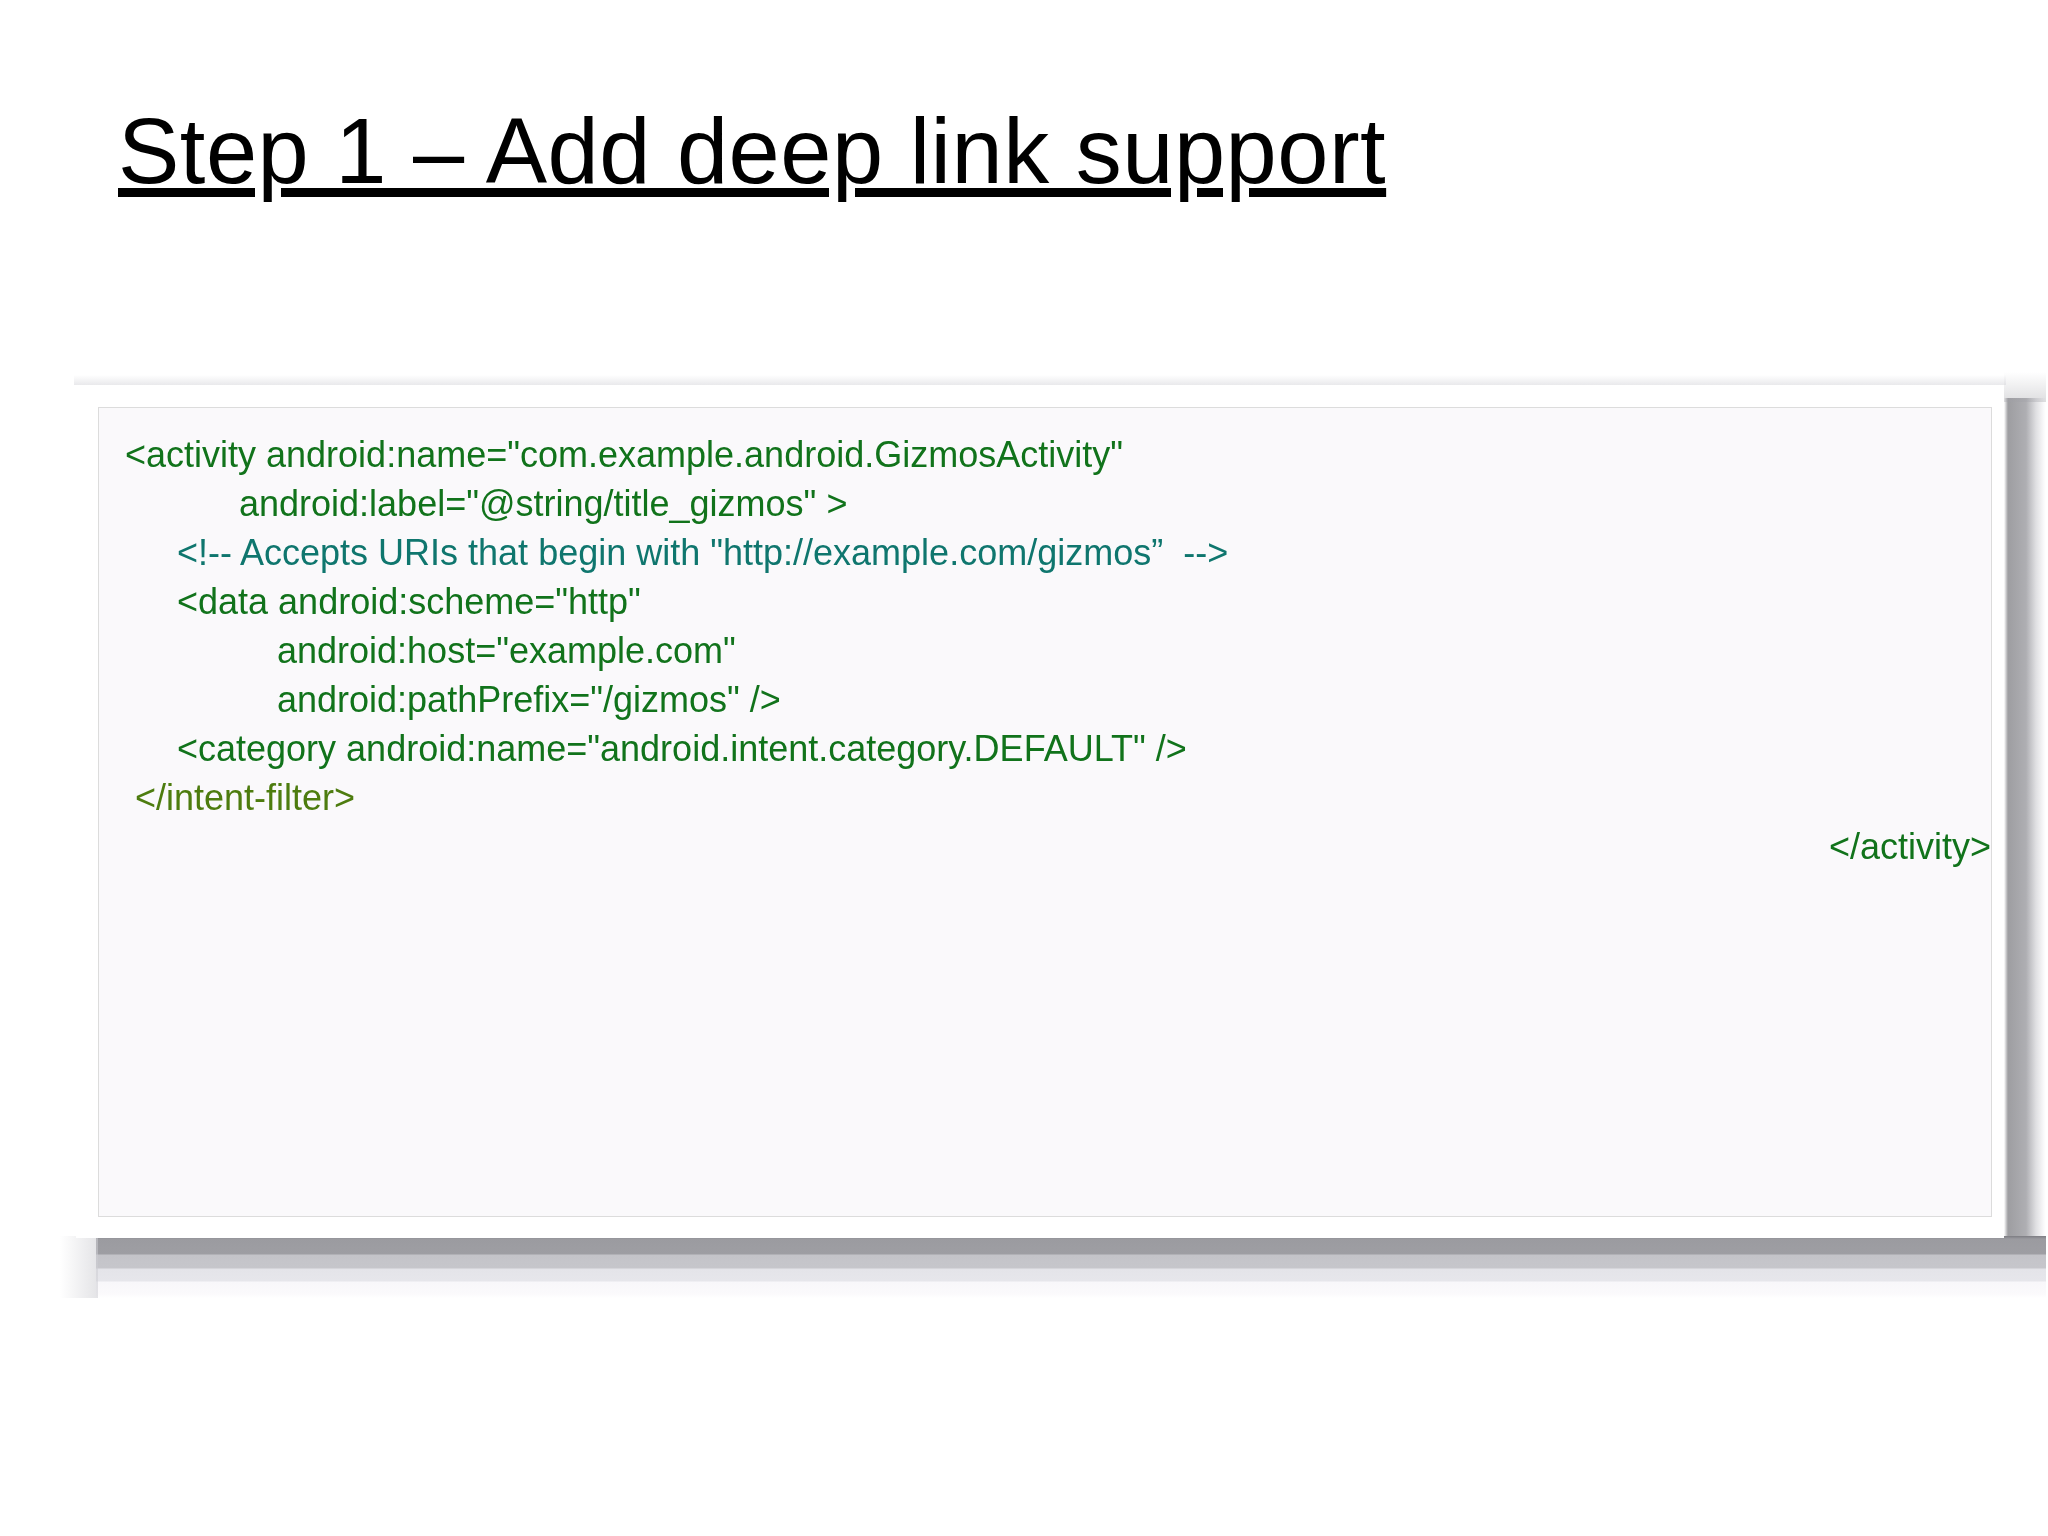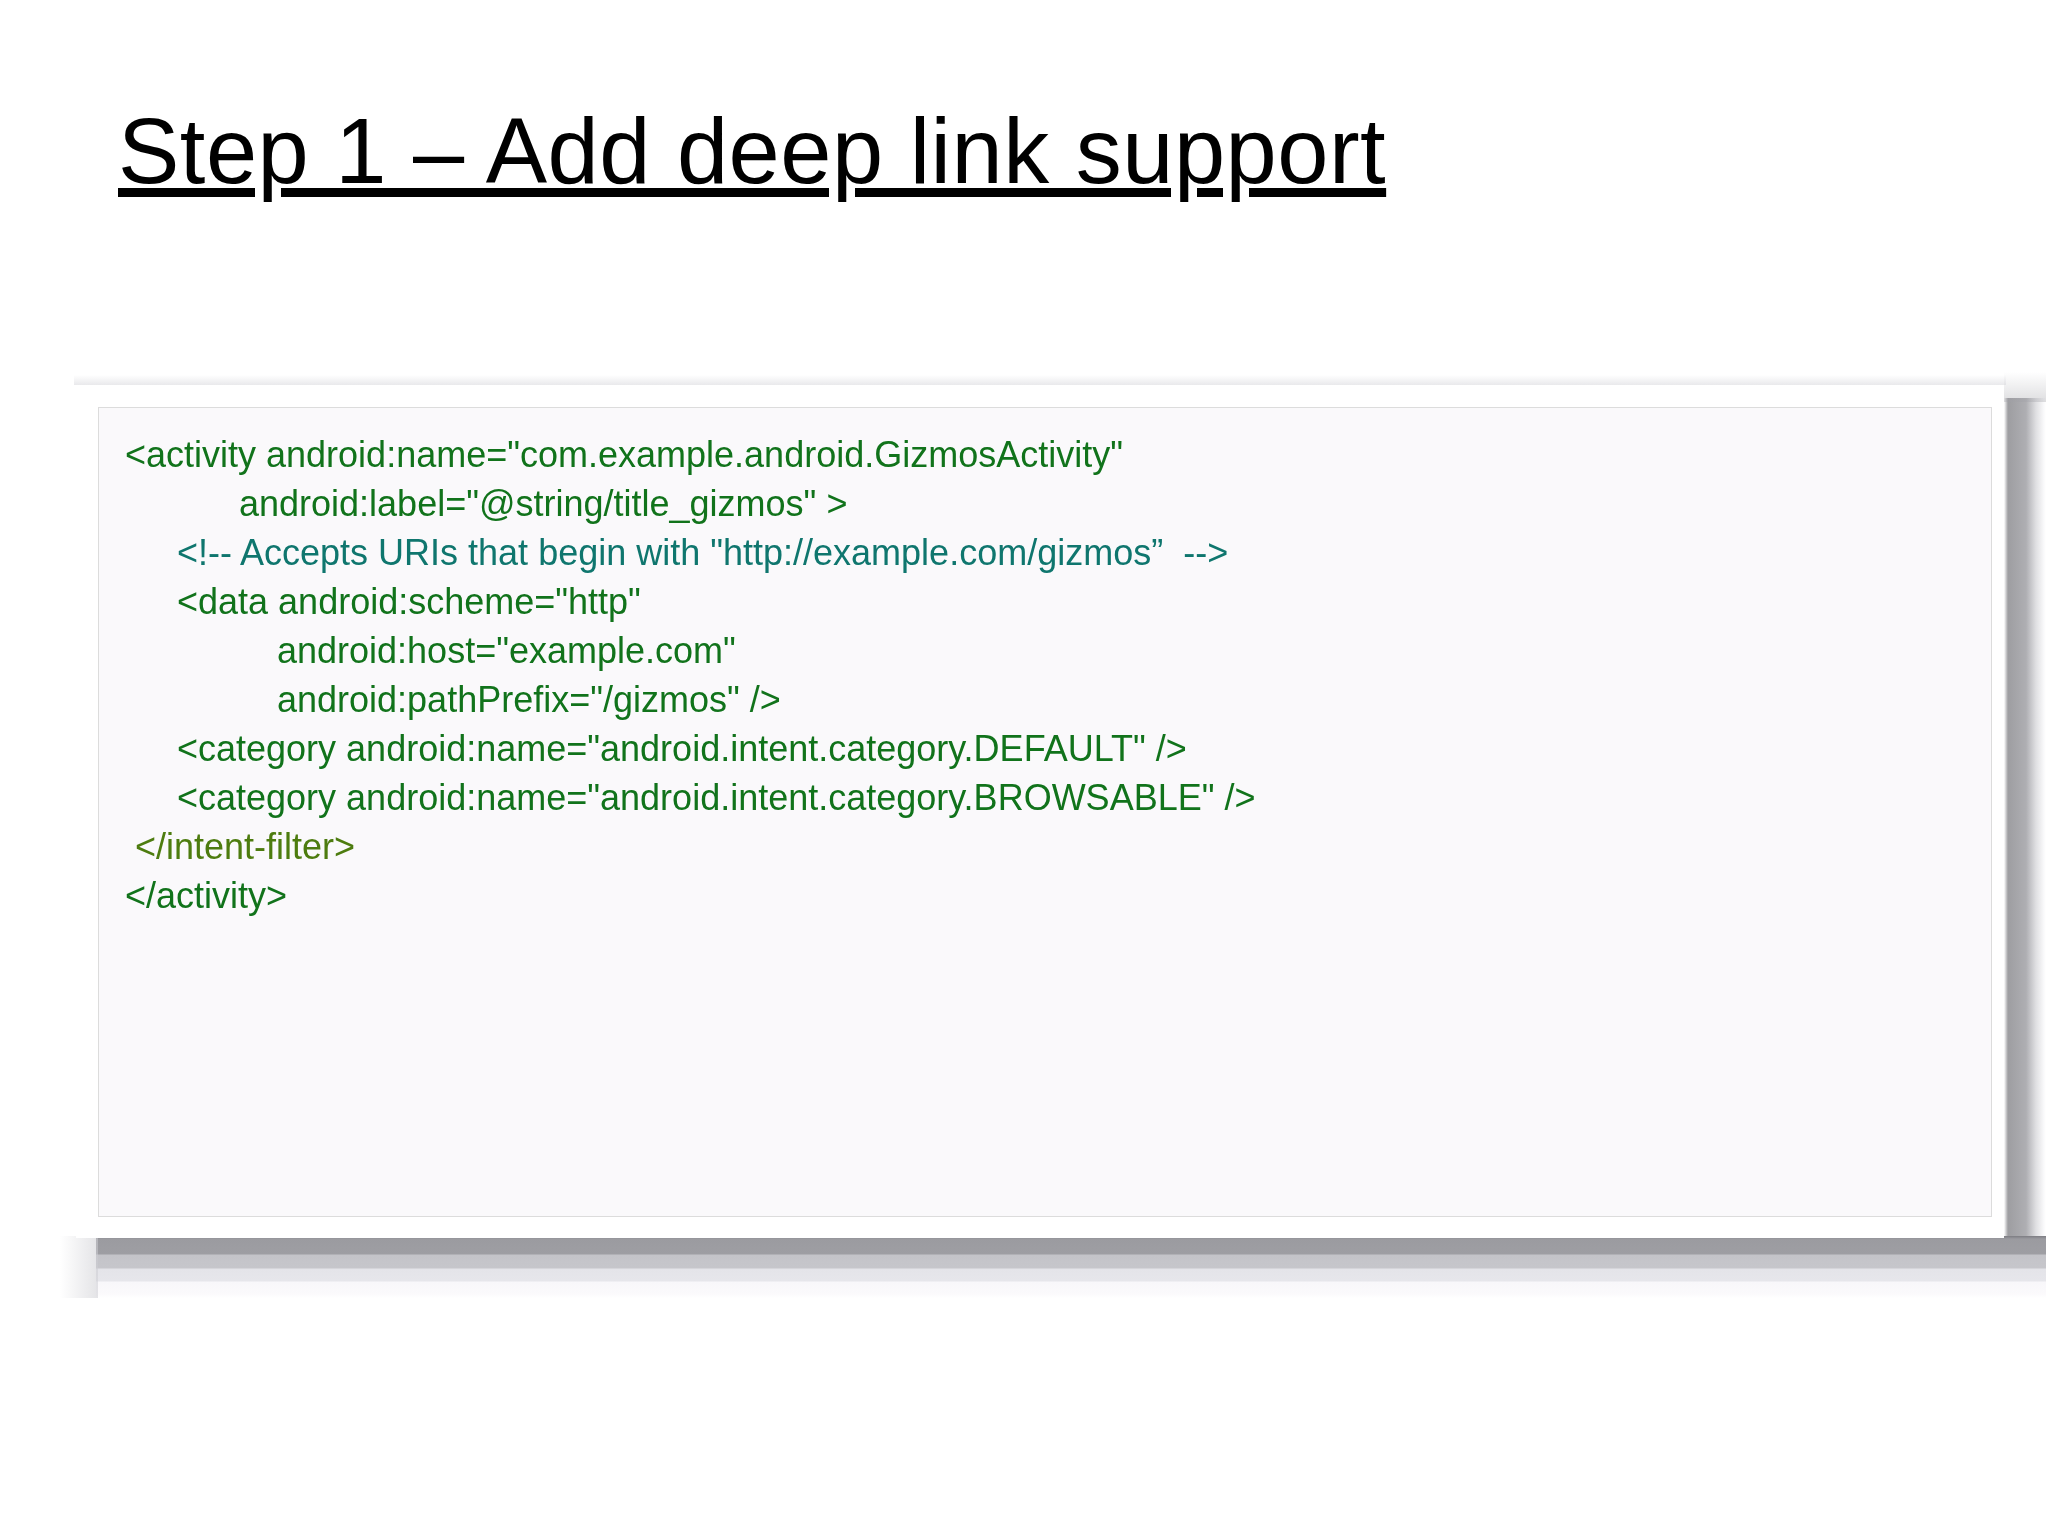--- a/index.html
+++ b/index.html
@@ -164,19 +164,18 @@
 
   <div class="code-panel" style="background: rgb(250, 249, 251); border-color: rgb(220, 220, 220);">
     <div class="code-lines">
         <div class="code-line ind-0" style="color: rgb(17, 115, 27);">&lt;activity android:name="com.example.android.GizmosActivity"</div>
         <div class="code-line ind-4" style="color: rgb(17, 115, 27);">android:label="@string/title_gizmos" &gt;</div>
         <div class="code-line ind-2" style="color: #0f766e;">&lt;!-- Accepts URIs that begin with "http://example.com/gizmos”  --&gt;</div>
         <div class="code-line ind-2" style="color: rgb(17, 115, 27);">&lt;data android:scheme="http"</div>
         <div class="code-line ind-5" style="color: rgb(17, 115, 27);">android:host="example.com"</div>
         <div class="code-line ind-5" style="color: rgb(17, 115, 27);">android:pathPrefix="/gizmos" /&gt;</div>
         <div class="code-line ind-2" style="color: rgb(17, 115, 27);">&lt;category android:name="android.intent.category.DEFAULT" /&gt;</div>
-        <div class="code-line ind-2" style="color: rgb(17, 115, 27);">&lt;category android:name="android.intent.category.BROWSABLE" /&gt;</div>
         <div class="code-line ind-1" style="color: #4d7c0f;">&lt;/intent-filter&gt;</div>
-        <div class="code-line ind-0" style="color: rgb(17, 115, 27);">&lt;/activity&gt;</div>
+        <div class="code-line ind-0" style="color: rgb(17, 115, 27); text-align: right;">&lt;/activity&gt;</div>
       </div>
   </div>
 
 </div>
 
 </body></html>

